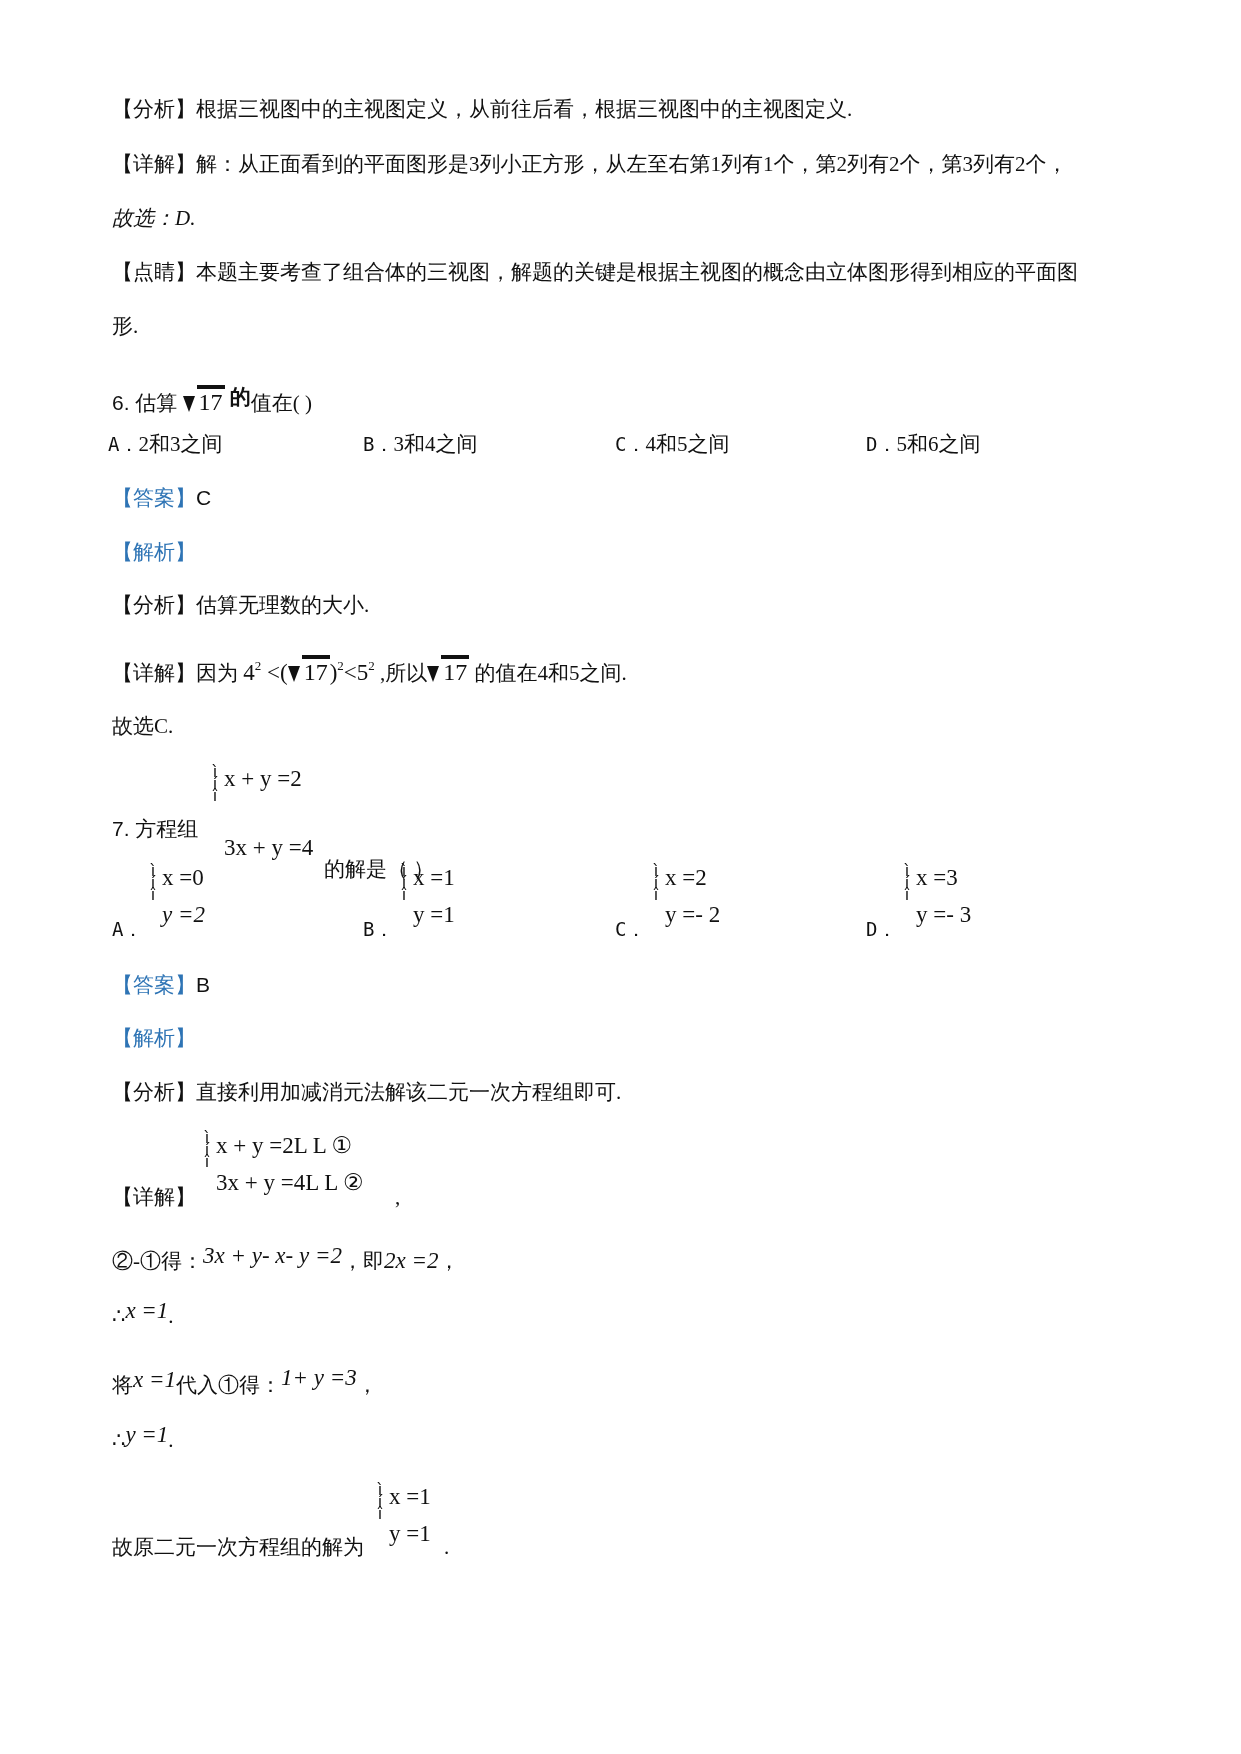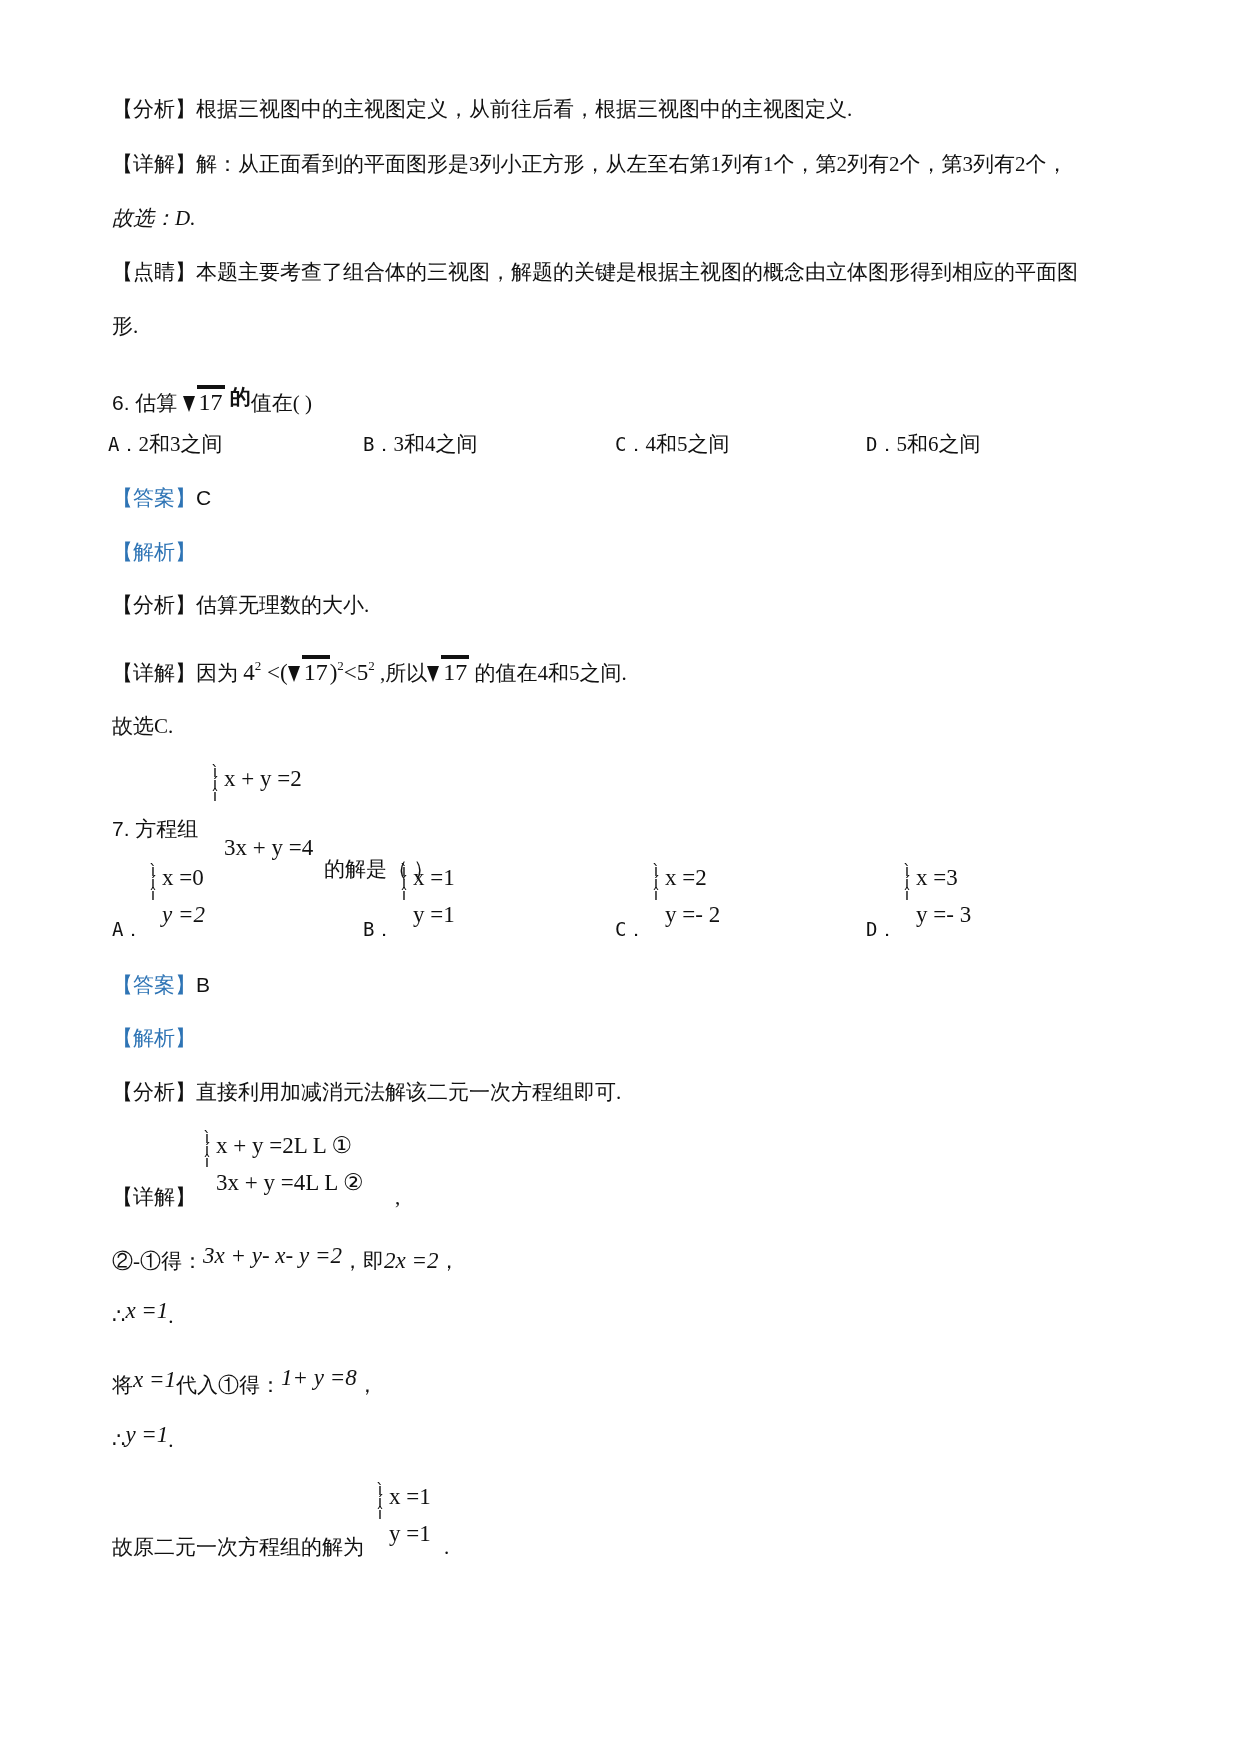--- a/index.html
+++ b/index.html
@@ -110,21 +110,21 @@
 </div>
 <div class="line" style="top:1183px; left:395px;">,</div>
 
 <div class="line" style="top:1247px;">
   <span>②-①得：</span><span class="math" style="position:relative; top:-5px;"><i>3x + y- x- y =2</i></span><span>，即</span><span class="math"><i>2x =2</i></span><span>，</span>
 </div>
 <div class="line" style="top:1302px;">
   <span>∴</span><span class="math" style="position:relative; top:-5px;"><i>x =1</i></span><span>.</span>
 </div>
 <div class="line" style="top:1371px;">
-  <span>将</span><span class="math" style="position:relative; top:-5px;"><i>x =1</i></span><span>代入①得：</span><span class="math" style="position:relative; top:-7px;"><i>1+ y =8</i></span><span>，</span>
+  <span>将</span><span class="math" style="position:relative; top:-5px;"><i>x =1</i></span><span>代入①得：</span><span class="math" style="position:relative; top:-7px;"><i>1+ y =3</i></span><span>，</span>
 </div>
 <div class="line" style="top:1426px;">
   <span>∴</span><span class="math" style="position:relative; top:-5px;"><i>y =1</i></span><span>.</span>
 </div>
 
 <div class="line" style="top:1533px;">故原二元一次方程组的解为</div>
 <div class="brace-sys" style="left:375px; top:1484px; width:100px; height:70px;">
   <div class="brace">ì<br>í<br>î</div>
   <div class="eq" style="top:0;">x =1</div>
   <div class="eq" style="top:37px;">y =1</div>

